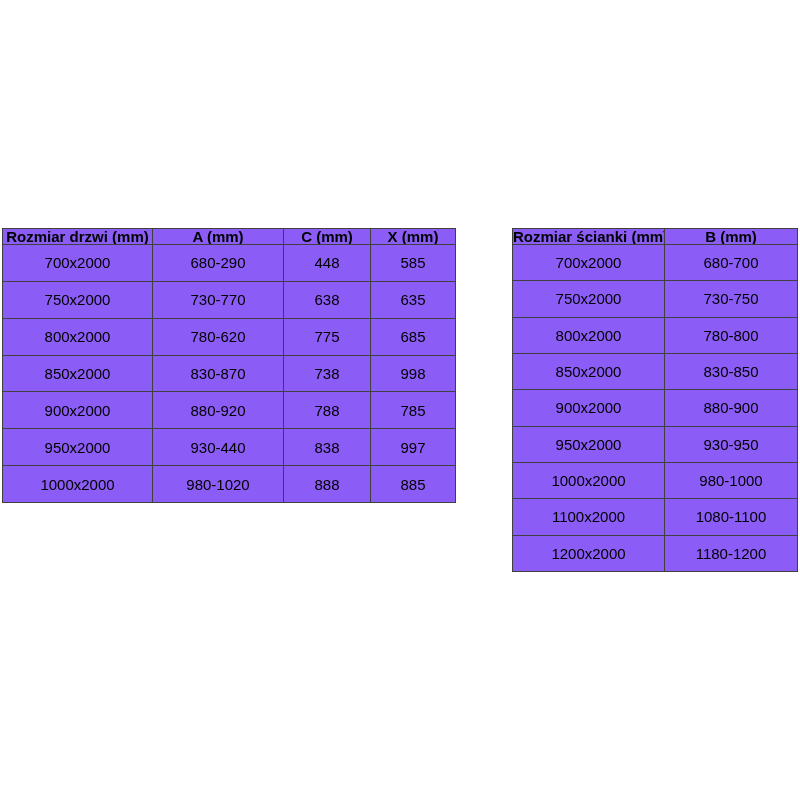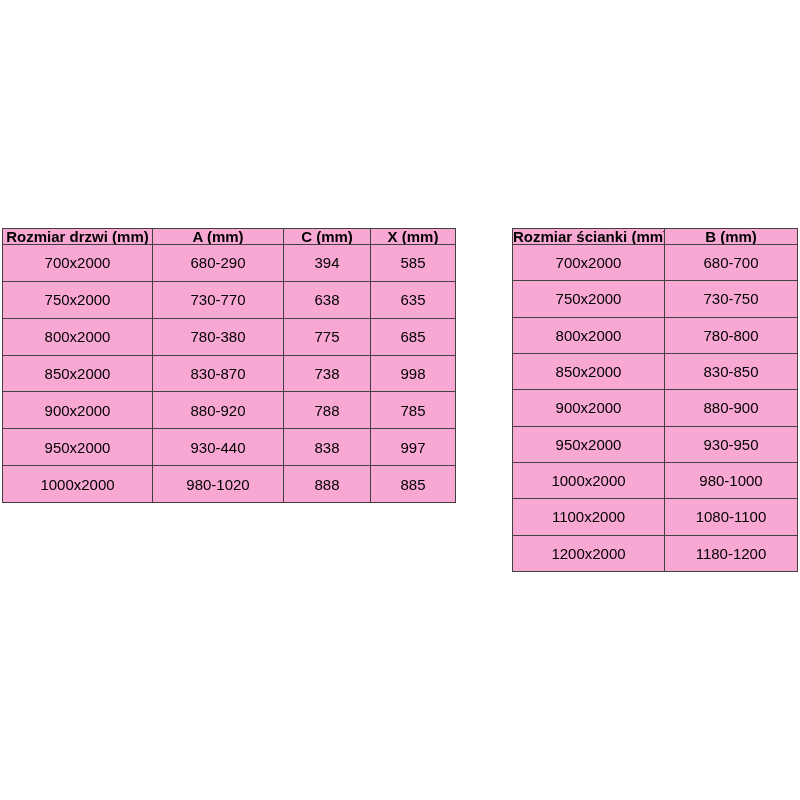--- a/index.html
+++ b/index.html
@@ -13,21 +13,21 @@
     width: 800px;
     height: 800px;
     background: #ffffff;
     overflow: hidden;
     font-family: "Liberation Sans", sans-serif;
   }
   table.spec-table {
     position: absolute;
     border-collapse: collapse;
     table-layout: fixed;
-    background: #f9a8d4;
+    background: #8b5cf6;
   }
   table.spec-table th,
   table.spec-table td {
     border: 1px solid #404040;
     text-align: center;
     vertical-align: middle;
     padding: 0;
     color: #000000;
     font-size: 15px;
     line-height: 1;
@@ -75,32 +75,32 @@
         <th>Rozmiar drzwi (mm)</th>
         <th>A (mm)</th>
         <th>C (mm)</th>
         <th>X (mm)</th>
       </tr>
     </thead>
     <tbody>
         <tr>
           <td>700x2000</td>
           <td>680-290</td>
-          <td>394</td>
+          <td>448</td>
           <td>585</td>
         </tr>
         <tr>
           <td>750x2000</td>
           <td>730-770</td>
           <td>638</td>
           <td>635</td>
         </tr>
         <tr>
           <td>800x2000</td>
-          <td>780-380</td>
+          <td>780-620</td>
           <td>775</td>
           <td>685</td>
         </tr>
         <tr>
           <td>850x2000</td>
           <td>830-870</td>
           <td>738</td>
           <td>998</td>
         </tr>
         <tr>

